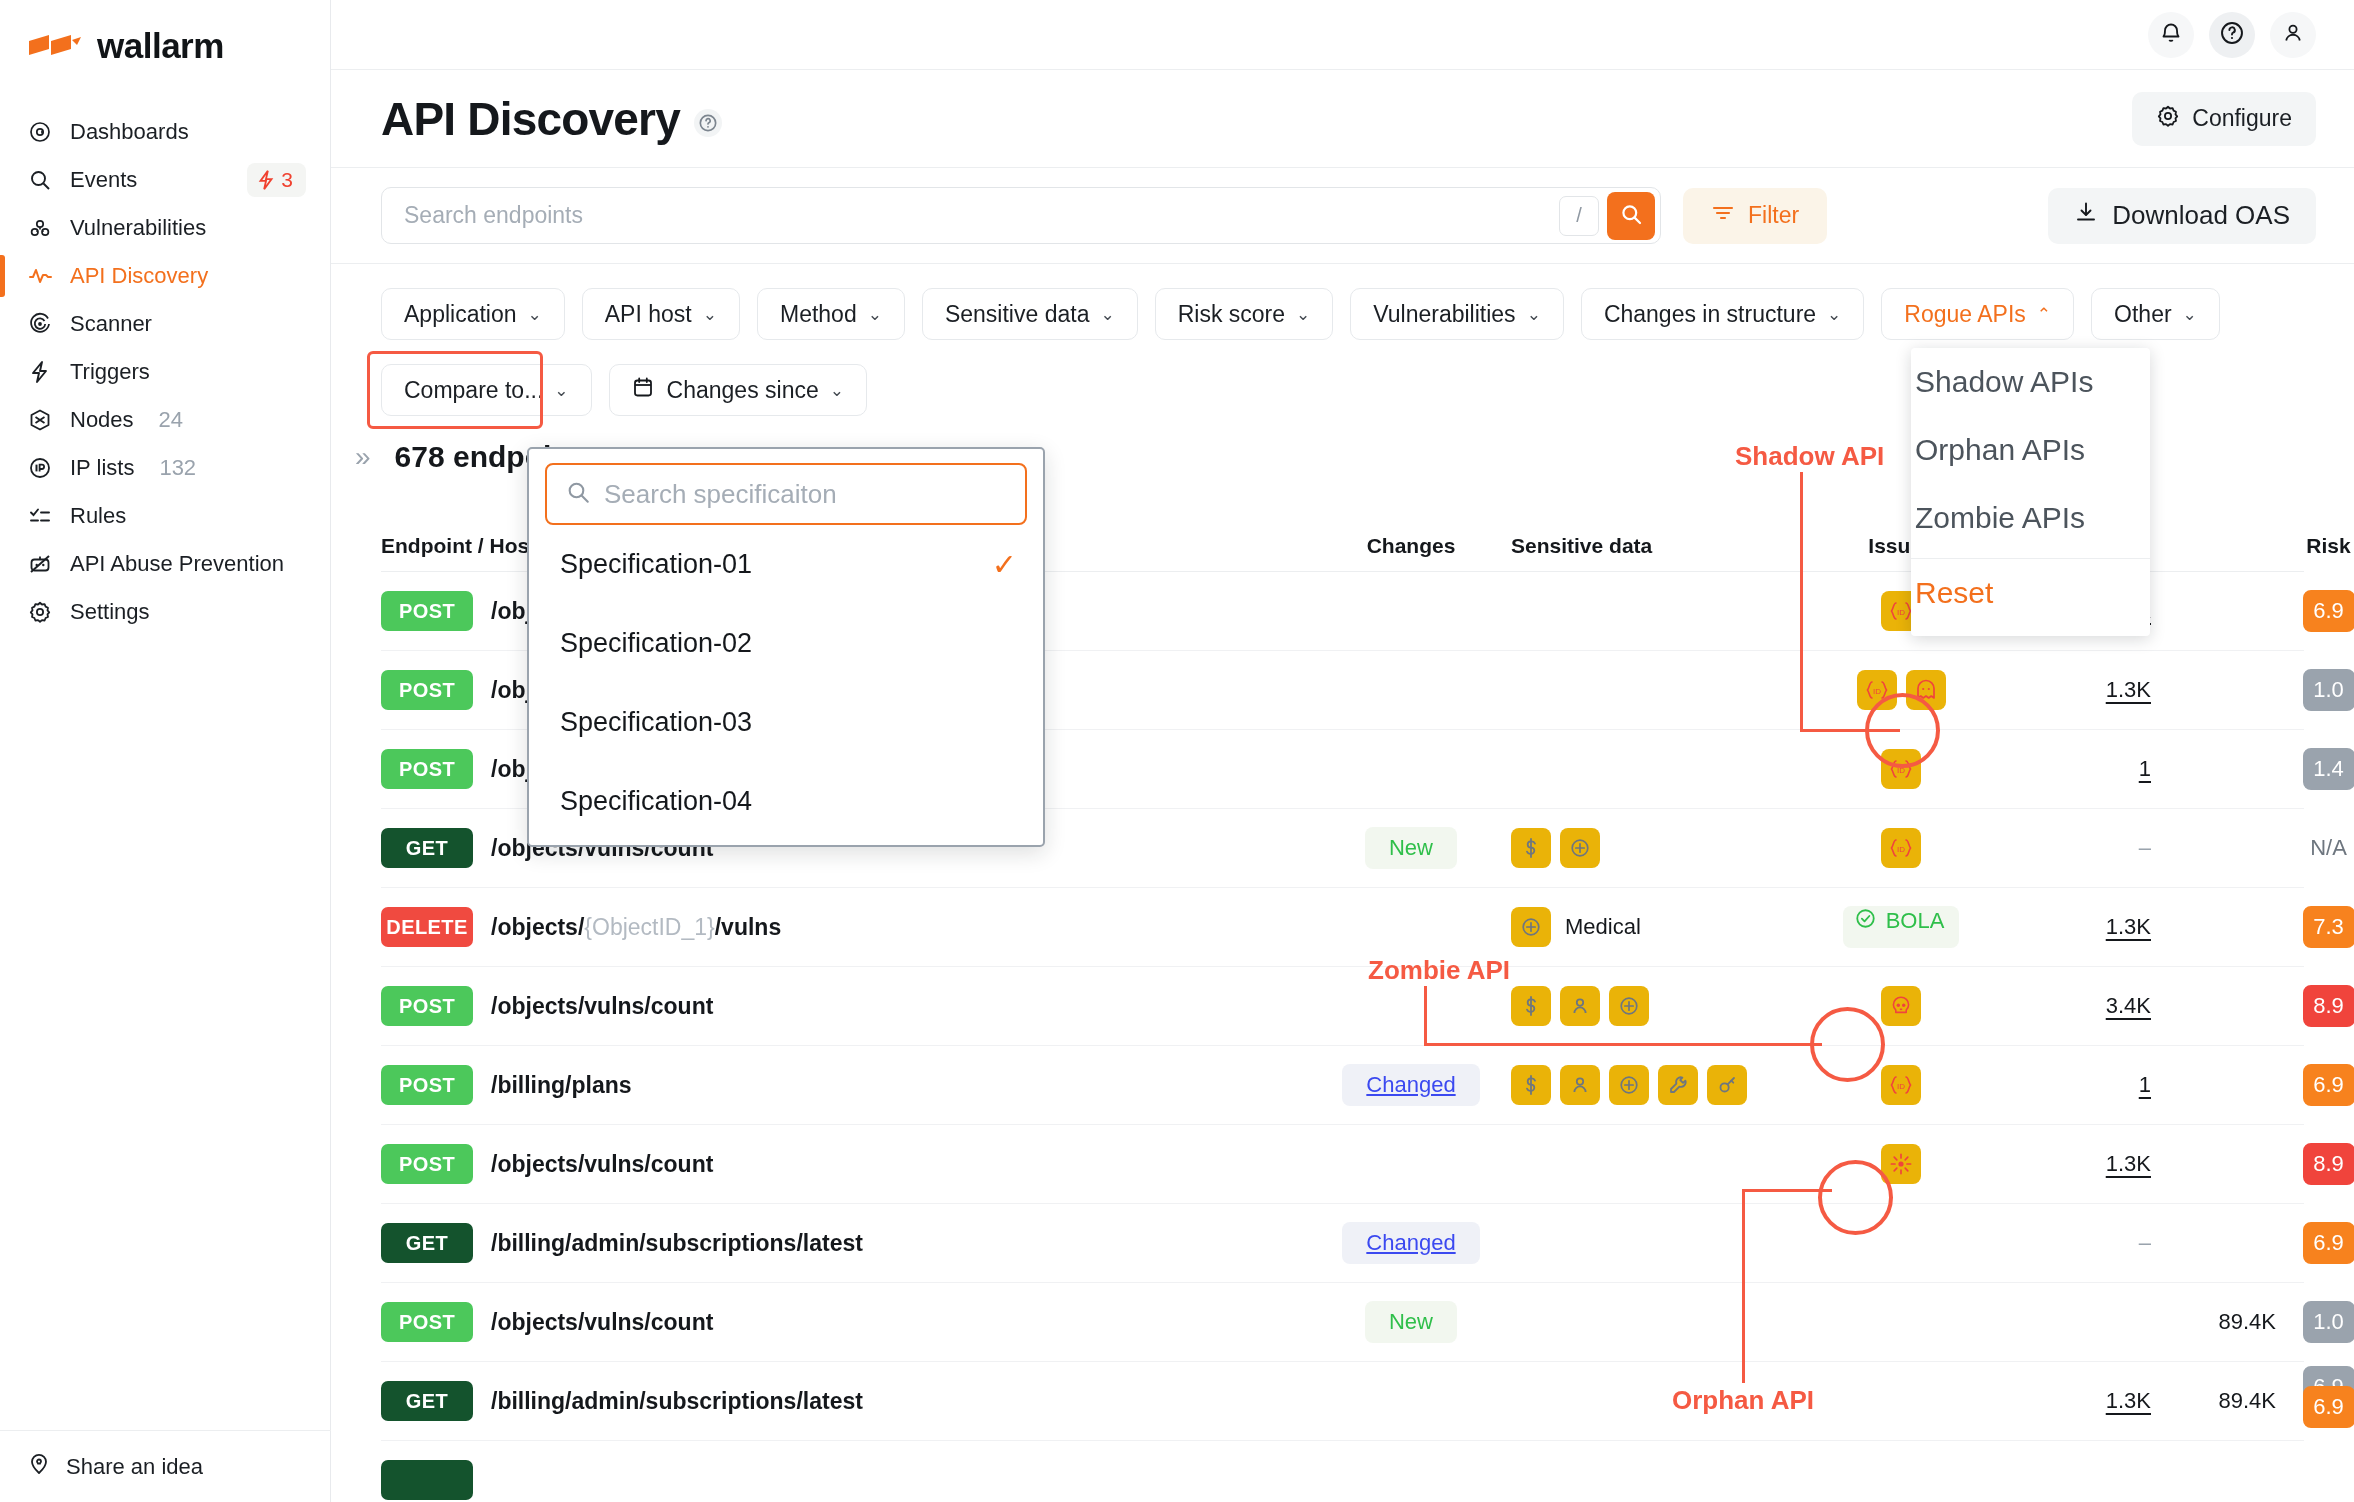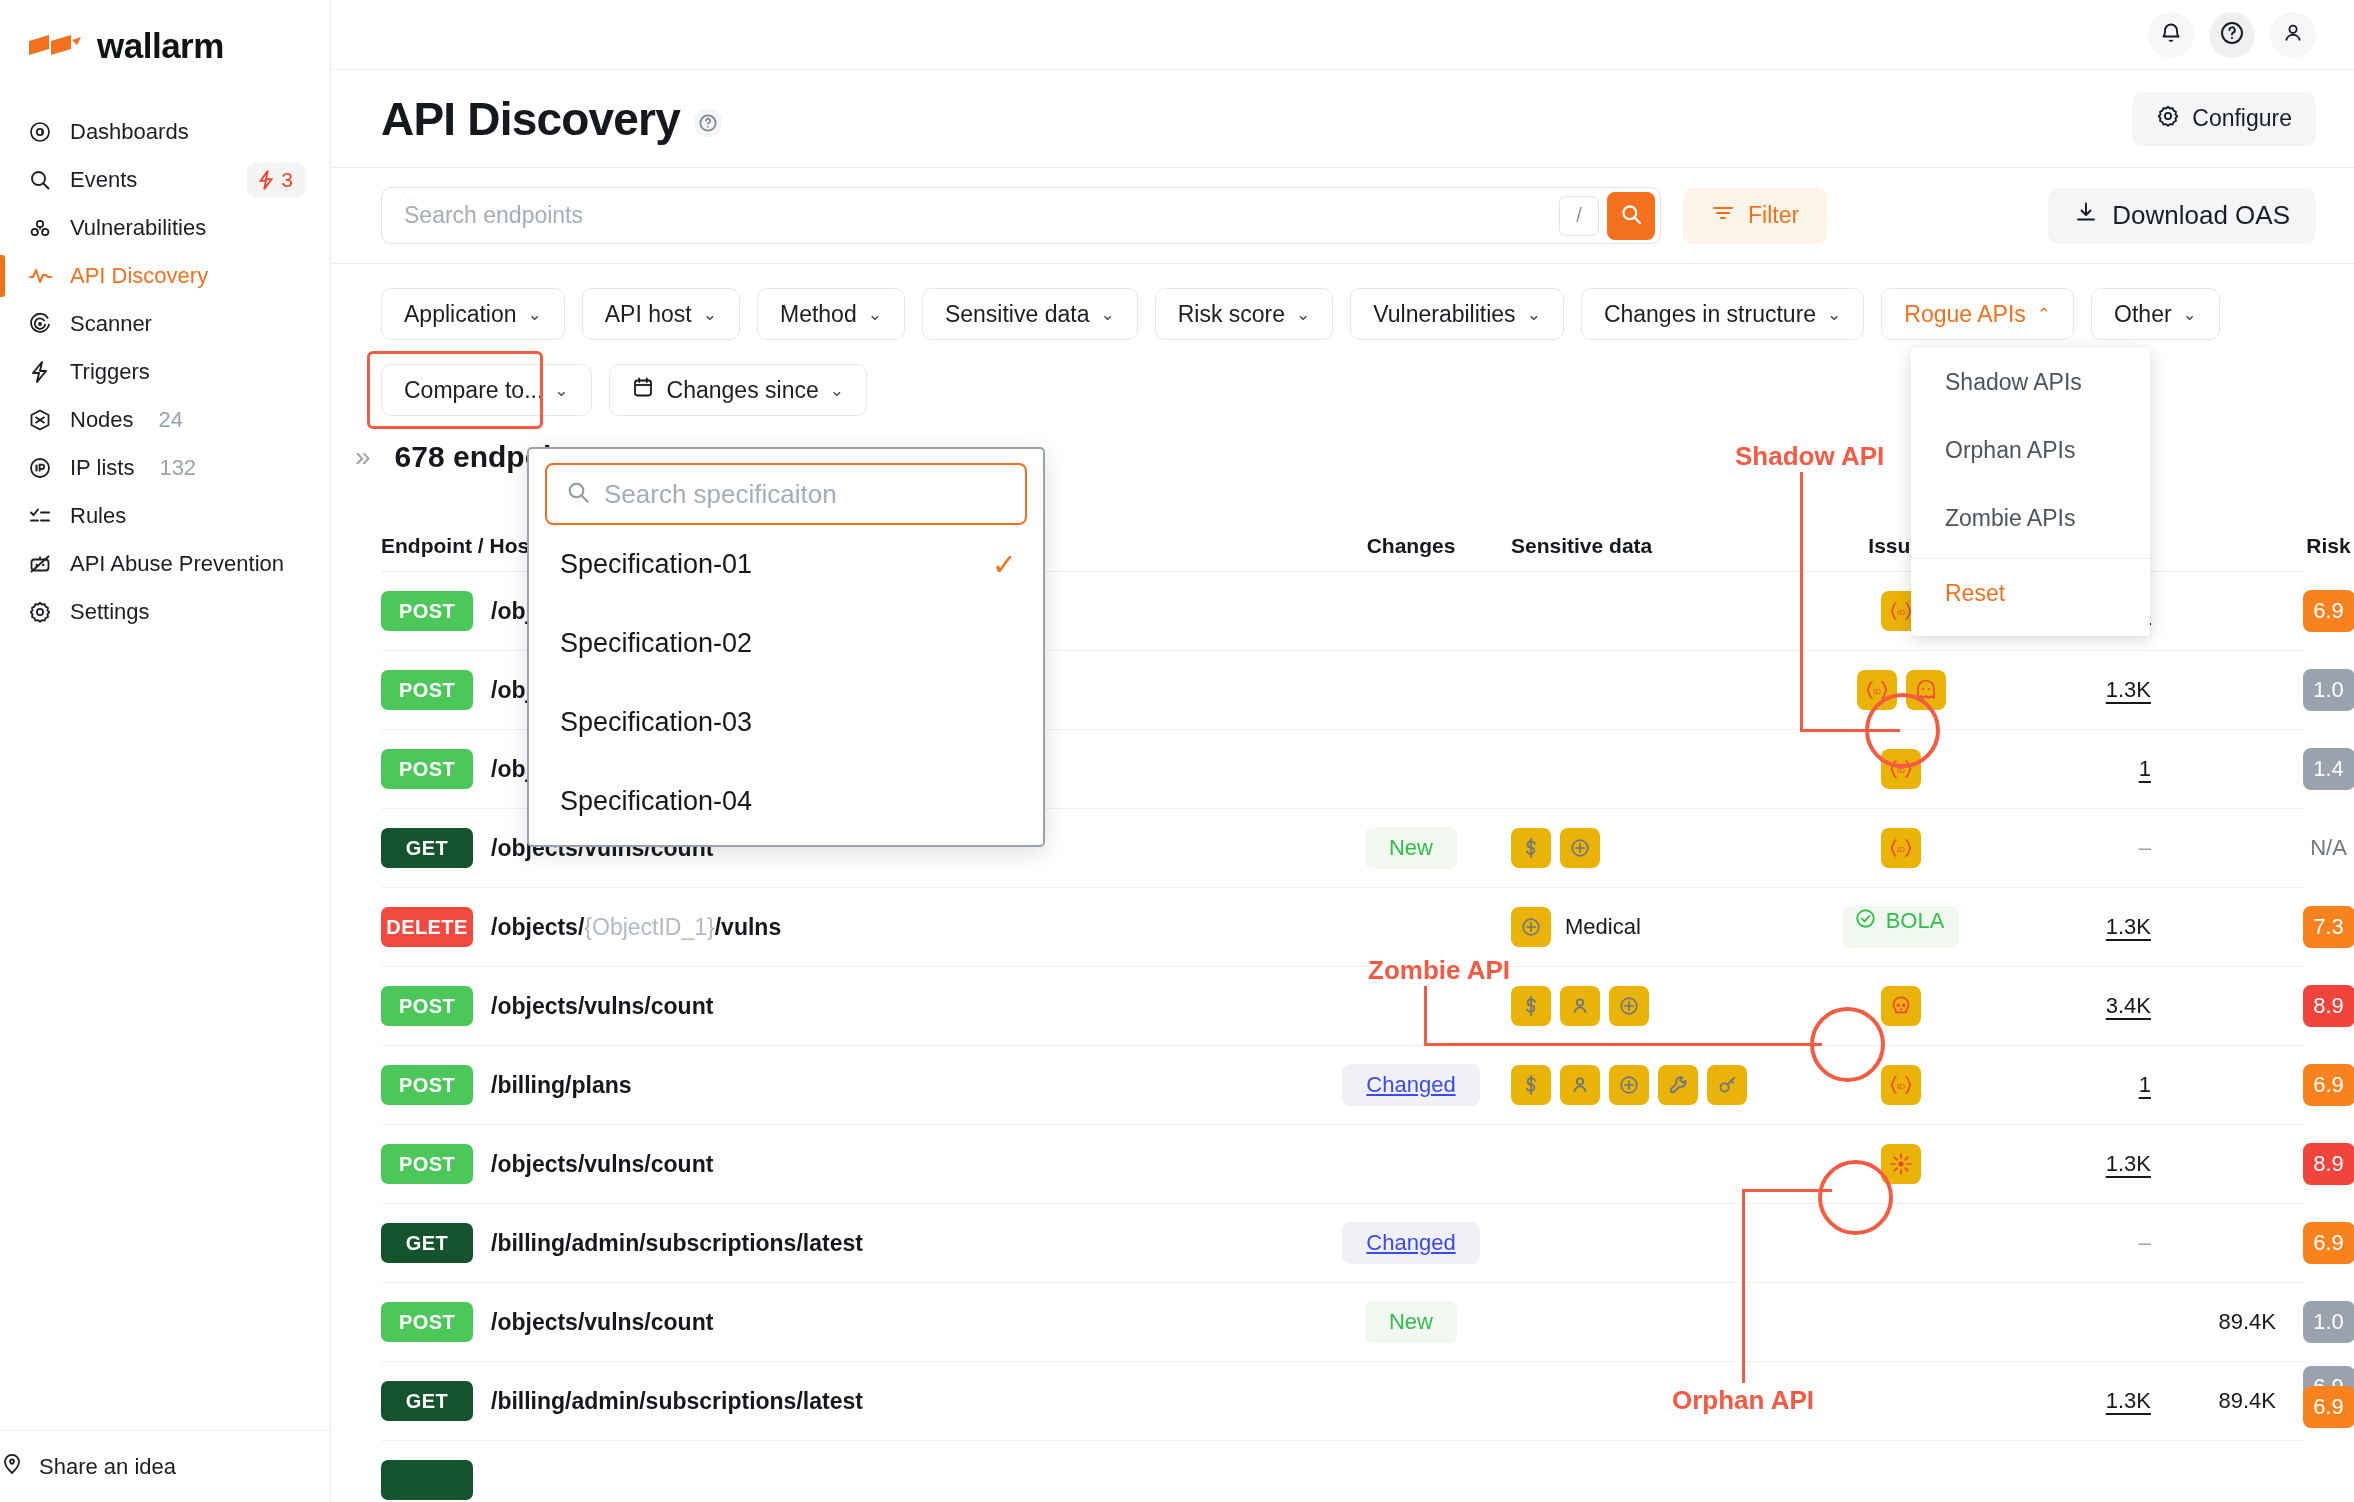--- a/index.html
+++ b/index.html
@@ -47,21 +47,21 @@
     margin-left: auto; margin-right: 24px;
     background: #f4f5f3; border-radius: 8px;
     padding: 5px 13px 5px 9px;
     display: flex; align-items: center; gap: 5px;
     font-size: 21px; color: #f0412f; font-weight: 500;
   }
   .share-idea {
     position: absolute; left: 0; bottom: 0; width: 331px;
     border-top: 1px solid #eceef0;
     display: flex; align-items: center; gap: 15px;
-    height: 72px; 
+    height: 72px; padding-left: 27px;
     font-size: 22px; color: #1b1f24; cursor: pointer;
   }
 
   
   .topbar {
     position: absolute; left: 331px; top: 0;
     width: 2023px; height: 70px;
     border-bottom: 1px solid #eceef0;
     display: flex; align-items: center; justify-content: flex-end;
     gap: 15px; padding-right: 38px;
@@ -173,21 +173,21 @@
   
   .rogue-menu {
     position: absolute; left: 1911px; top: 348px;
     width: 239px; height: 288px;
     background: #fff; border-radius: 4px;
     box-shadow: 0 3px 16px rgba(20,25,30,.17);
     z-index: 40;
   }
   .rogue-item {
     height: 68px; display: flex; align-items: center;
-    padding-left: 34px; font-size: 23px; color: #4c545c;
+    padding-left: 4px; font-size: 30px; color: #4c545c;
     cursor: pointer;
   }
   .rogue-sep { height: 1px; background: #eceef0; margin: 6px 0 0 0; }
   .rogue-reset { color: #f3701d; }
 
   
   .count-row {
     position: absolute; left: 331px; top: 440px;
     display: flex; align-items: center; gap: 24px;
     padding-left: 24px;

